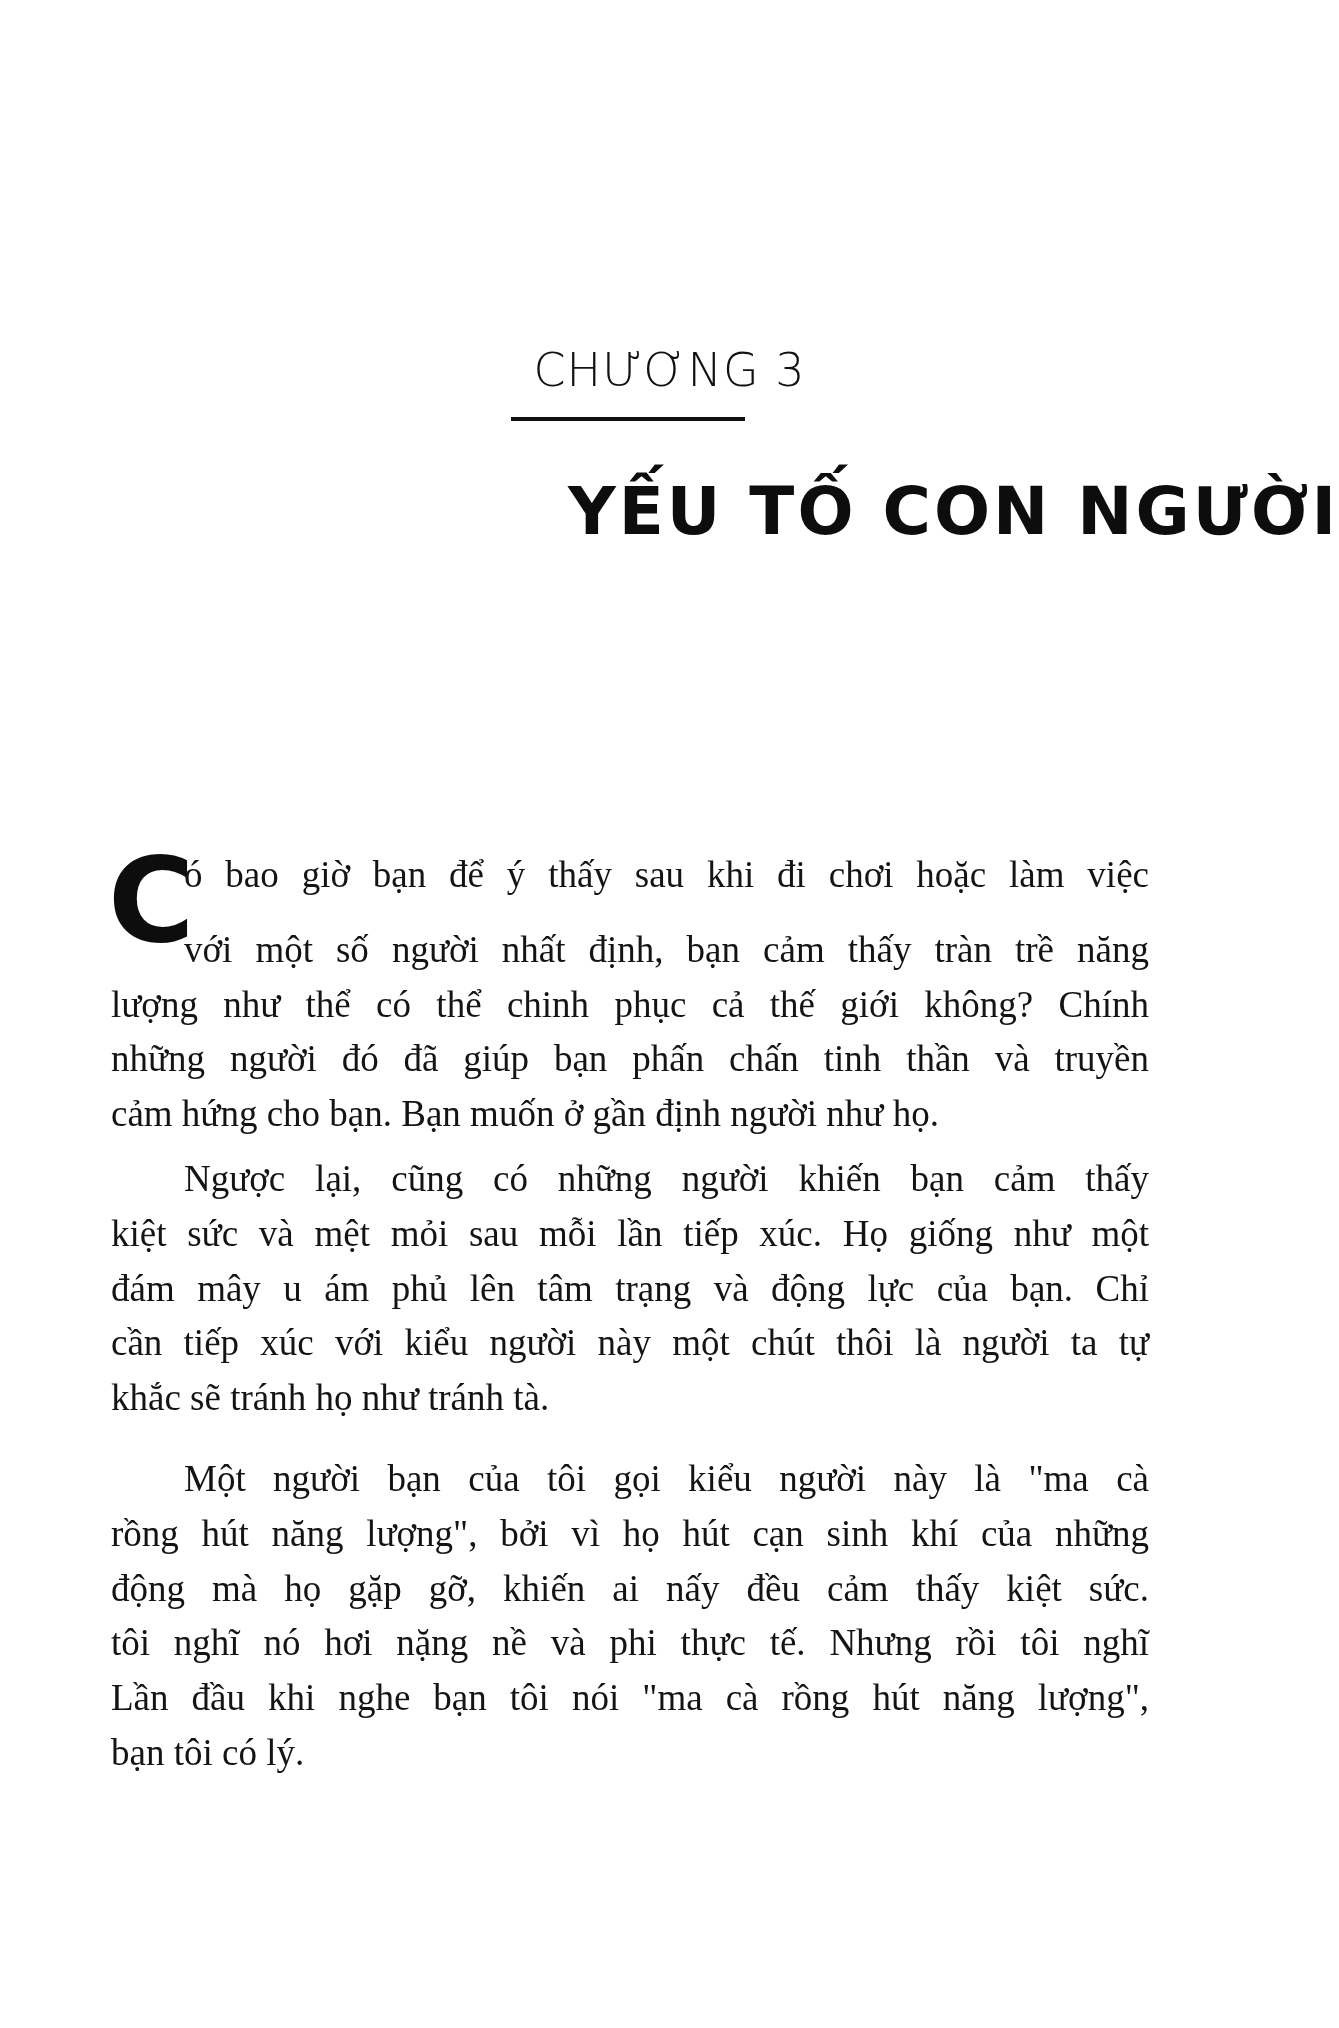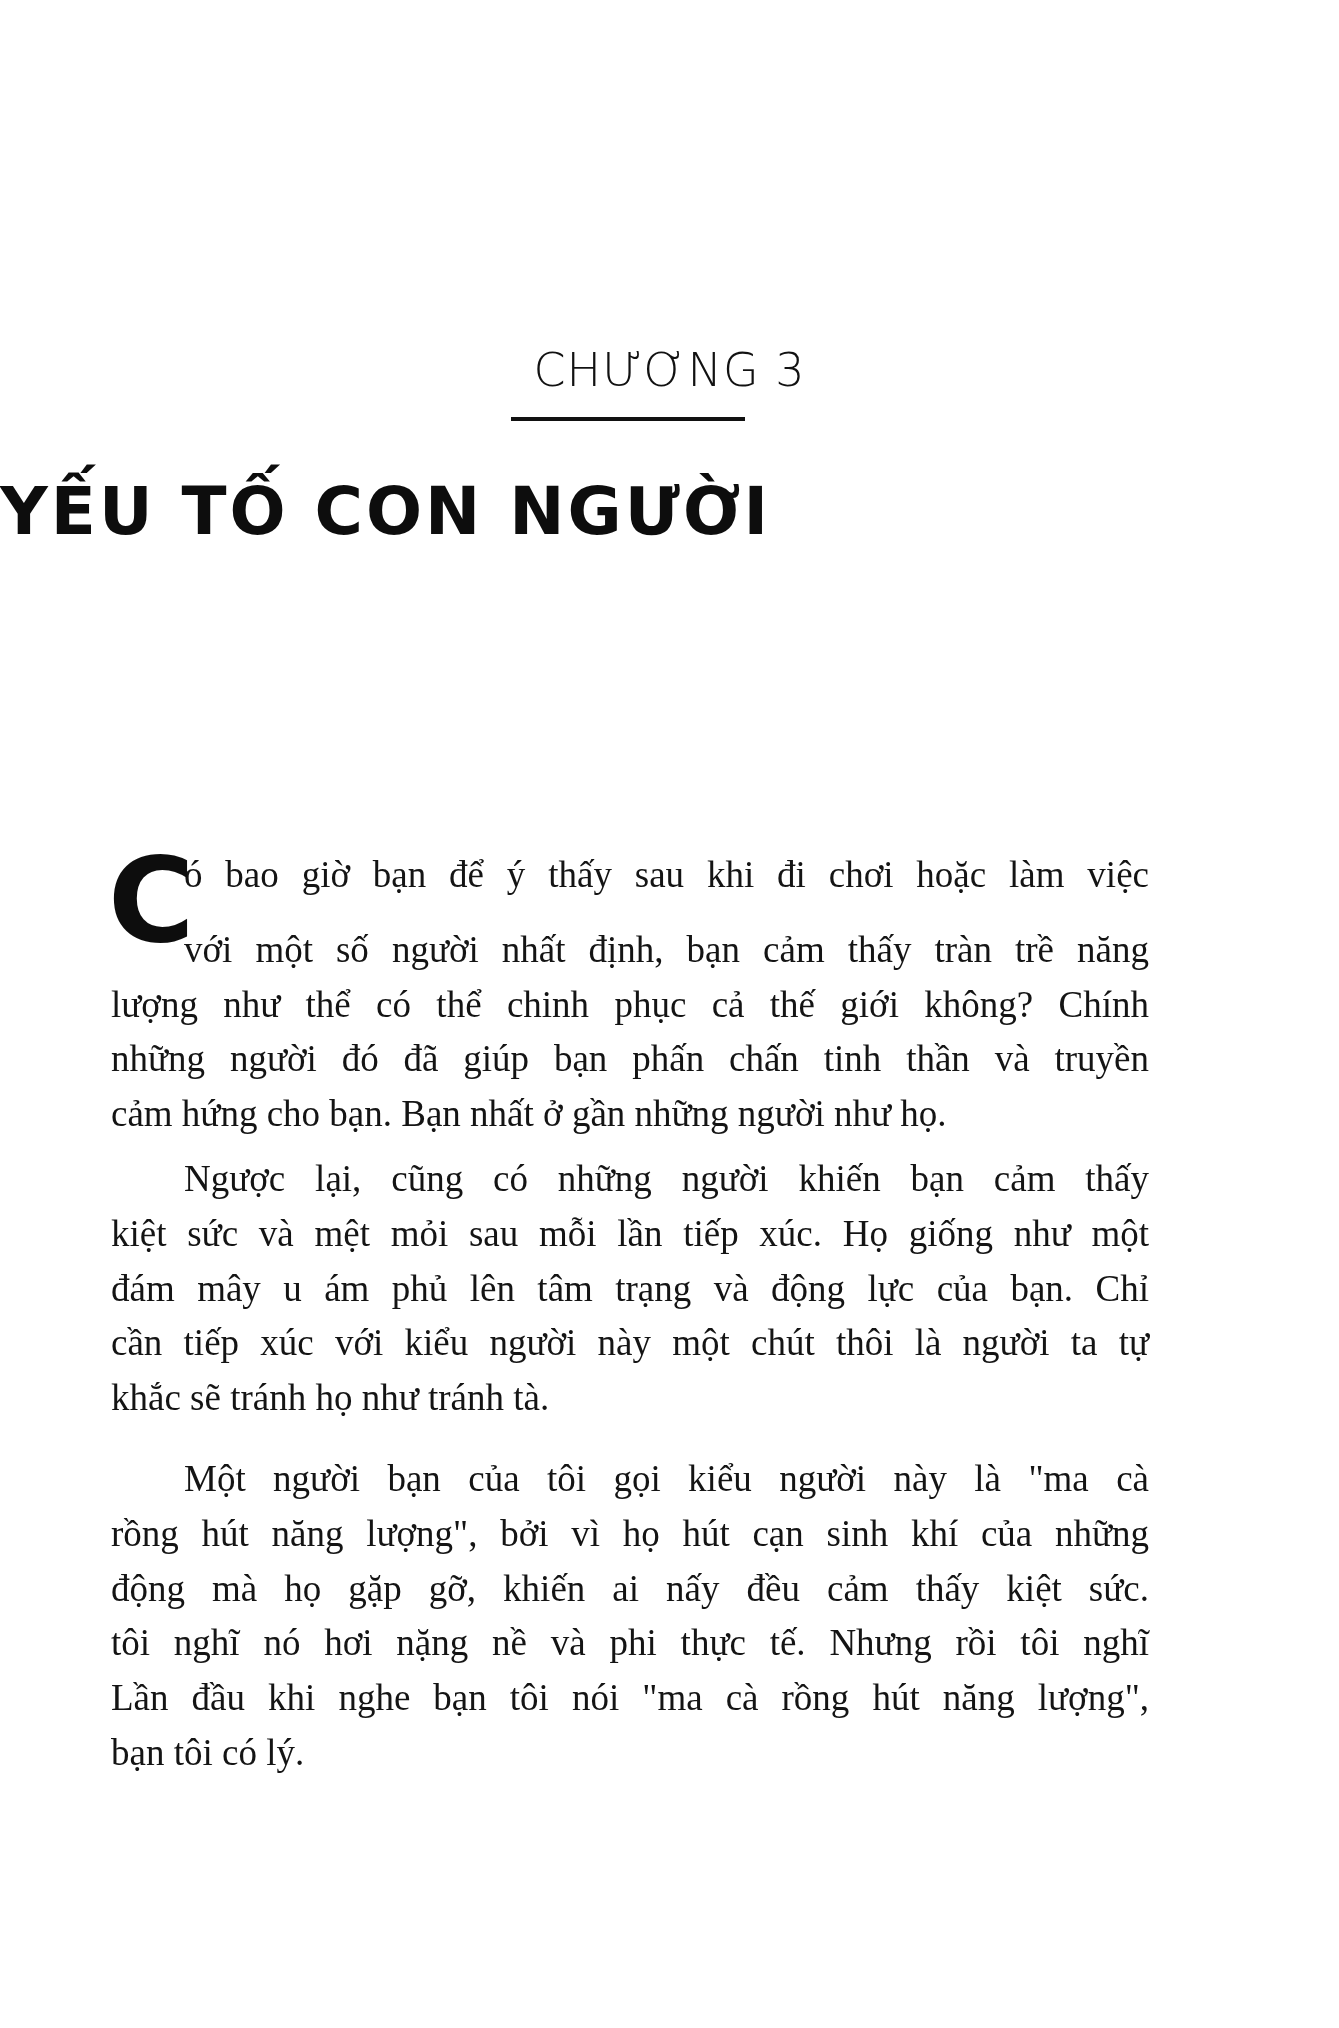--- a/index.html
+++ b/index.html
@@ -28,21 +28,21 @@
   .chapter-rule {
     position: absolute;
     left: 511px; top: 417px;
     width: 234px; height: 4px;
     background: #111;
   }
   .chapter-title {
     position: absolute;
     left: 0; width: 1339px;
     top: 462px;
-    text-align: left;
+    text-align: right;
     font-family: "DejaVu Sans", sans-serif;
     font-weight: bold;
     font-size: 66px;
     letter-spacing: 3px;
     line-height: 100px;
     color: #0d0d0d;
   }
   .body-text {
     position: absolute;
     left: 111px; top: 828px;
@@ -80,21 +80,21 @@
   <div class="chapter-title">YẾU TỐ CON NGƯỜI</div>
 
   <div class="body-text">
 
     <div class="para p1 dropcap-wrap">
       <span class="dropcap">C</span>
       <span class="dc-line">ó bao giờ bạn để ý thấy sau khi đi chơi hoặc làm việc</span>
       <span class="dc-line">với một số người nhất định, bạn cảm thấy tràn trề năng</span>
       <span class="line">lượng như thể có thể chinh phục cả thế giới không? Chính</span>
       <span class="line">những người đó đã giúp bạn phấn chấn tinh thần và truyền</span>
-      <span class="line last">cảm hứng cho bạn. Bạn nhất ở gần những người như họ.</span>
+      <span class="line last">cảm hứng cho bạn. Bạn muốn ở gần định người như họ.</span>
     </div>
 
     <div class="para p2">
       <span class="line" style="padding-left:73px">Ngược lại, cũng có những người khiến bạn cảm thấy</span>
       <span class="line">kiệt sức và mệt mỏi sau mỗi lần tiếp xúc. Họ giống như một</span>
       <span class="line">đám mây u ám phủ lên tâm trạng và động lực của bạn. Chỉ</span>
       <span class="line">cần tiếp xúc với kiểu người này một chút thôi là người ta tự</span>
       <span class="line last">khắc sẽ tránh họ như tránh tà.</span>
     </div>
 

